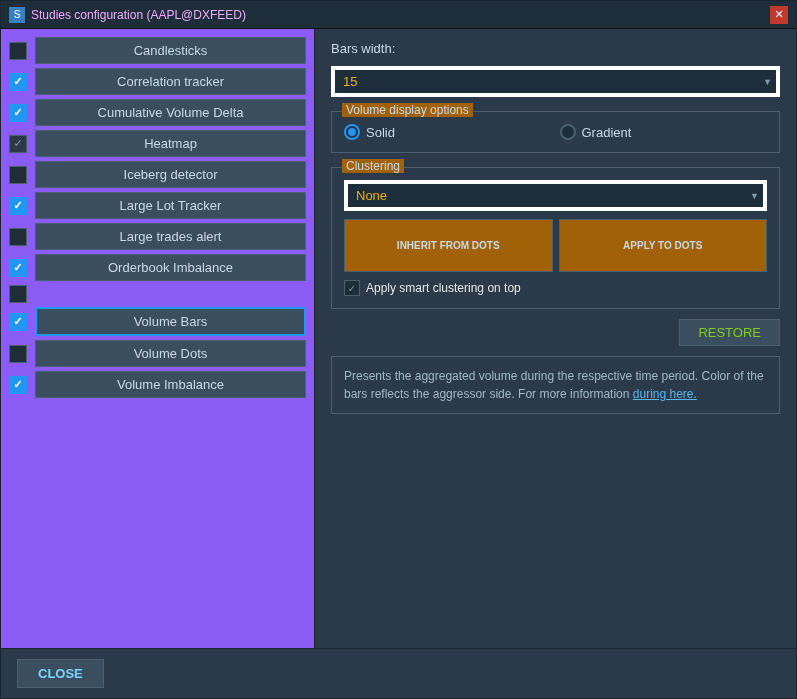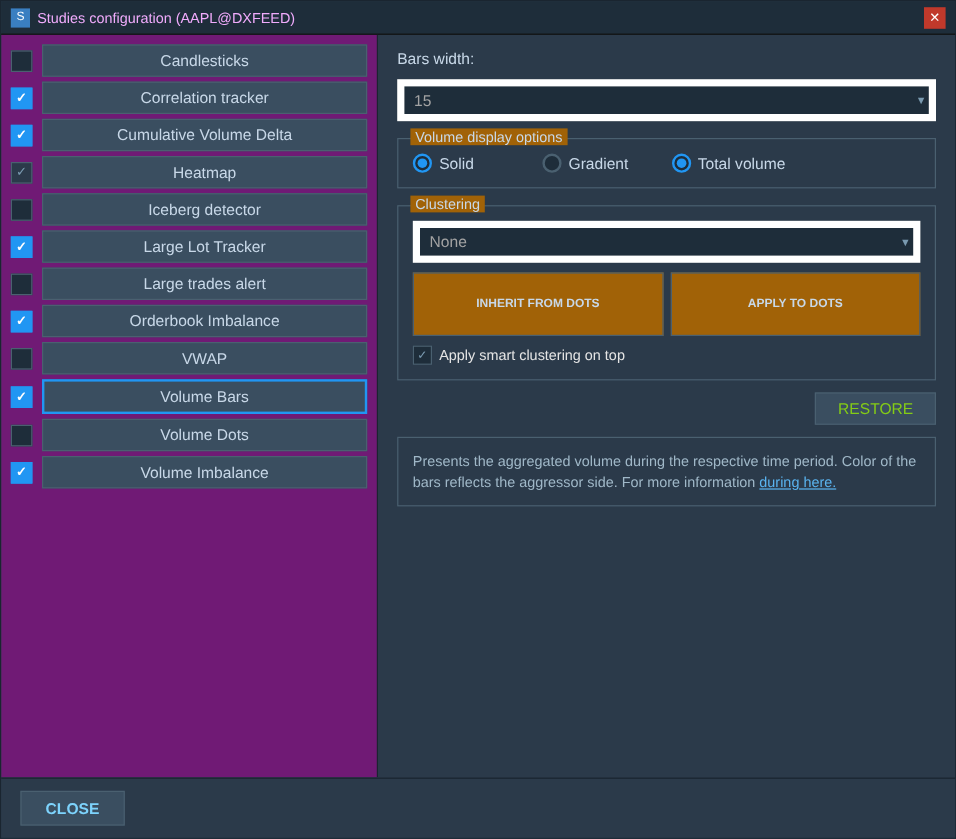--- a/index.html
+++ b/index.html
@@ -62,21 +62,21 @@
       border: none;
     }
     .content {
       display: flex;
       flex: 1;
       overflow: hidden;
     }
     
     .left-panel {
       width: 314px;
-      background: #701a75;
+      background: #8b5cf6;
       border-right: 1px solid #1a2530;
       display: flex;
       flex-direction: column;
       padding: 8px 8px;
       gap: 4px;
       overflow-y: auto;
       flex-shrink: 0;
     }
     .study-item {
       display: flex;
@@ -139,22 +139,22 @@
       display: flex;
       align-items: center;
       gap: 10px;
     }
     .field-label {
       color: #c8d8e8;
       font-size: 13px;
     }
     .select-box {
       background: #1e2d3a;
-      border: 6px solid #ffffff;
-      color: #a3a3a3;
+      border: 4px solid #ffffff;
+      color: #eab308;
       padding: 4px 8px;
       width: 100%;
       font-size: 13px;
       appearance: none;
       cursor: pointer;
       padding-right: 24px;
     }
     .select-wrapper {
       position: relative;
       width: 100%;
@@ -180,21 +180,21 @@
       position: absolute;
       top: -9px;
       left: 10px;
       background: #a16207;
       padding: 0 4px;
       color: #c8d8e8;
       font-size: 12px;
     }
     .radio-grid {
       display: grid;
-      grid-template-columns: 1fr 1fr 1fr 1fr;
+      grid-template-columns: 1fr 1fr;
       gap: 8px;
       margin-top: 4px;
     }
     .radio-item {
       display: flex;
       align-items: center;
       gap: 6px;
       cursor: pointer;
     }
     .radio-circle {
@@ -352,21 +352,20 @@
         <div class="study-item">
           <div class="checkbox"></div>
           <div class="study-btn">Large trades alert</div>
         </div>
         <div class="study-item">
           <div class="checkbox checked"></div>
           <div class="study-btn">Orderbook Imbalance</div>
         </div>
         <div class="study-item">
           <div class="checkbox"></div>
-          <div class="study-btn">VWAP</div>
         </div>
         <div class="study-item">
           <div class="checkbox checked"></div>
           <div class="study-btn active">Volume Bars</div>
         </div>
         <div class="study-item">
           <div class="checkbox"></div>
           <div class="study-btn">Volume Dots</div>
         </div>
         <div class="study-item">
@@ -390,24 +389,20 @@
         <span class="group-box-title">Volume display options</span>
         <div class="radio-grid">
           <div class="radio-item">
             <div class="radio-circle selected"></div>
             <span>Solid</span>
           </div>
           <div class="radio-item">
             <div class="radio-circle"></div>
             <span>Gradient</span>
           </div>
-          <div class="radio-item">
-            <div class="radio-circle selected"></div>
-            <span>Total volume</span>
-          </div>
         </div>
       </div>
 
       <div class="group-box">
         <span class="group-box-title">Clustering</span>
         <div class="select-wrapper" style="margin-top:4px;">
           <select class="select-box">
             <option>None</option>
             <option>Time</option>
             <option>Price</option>

